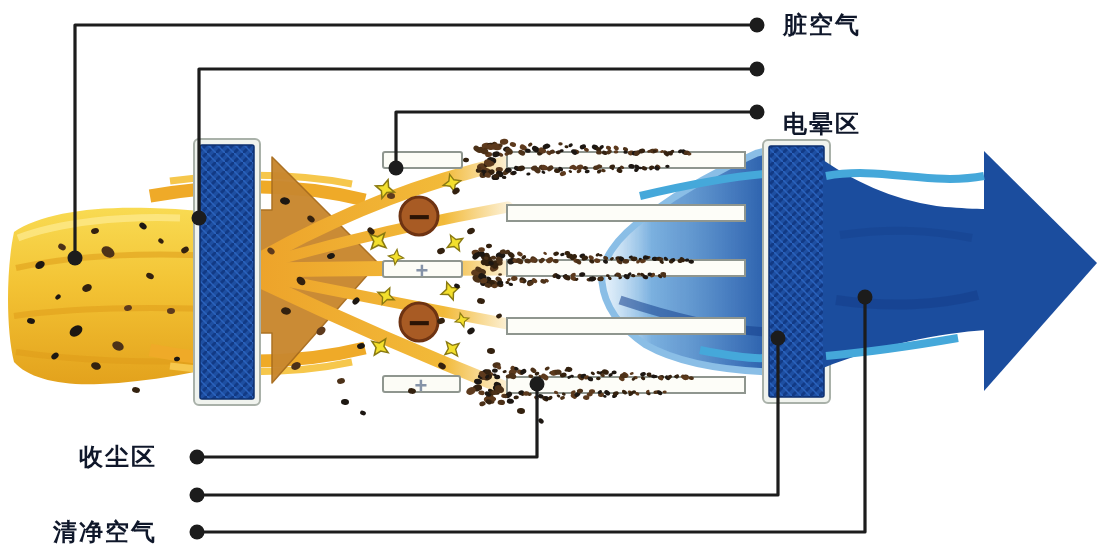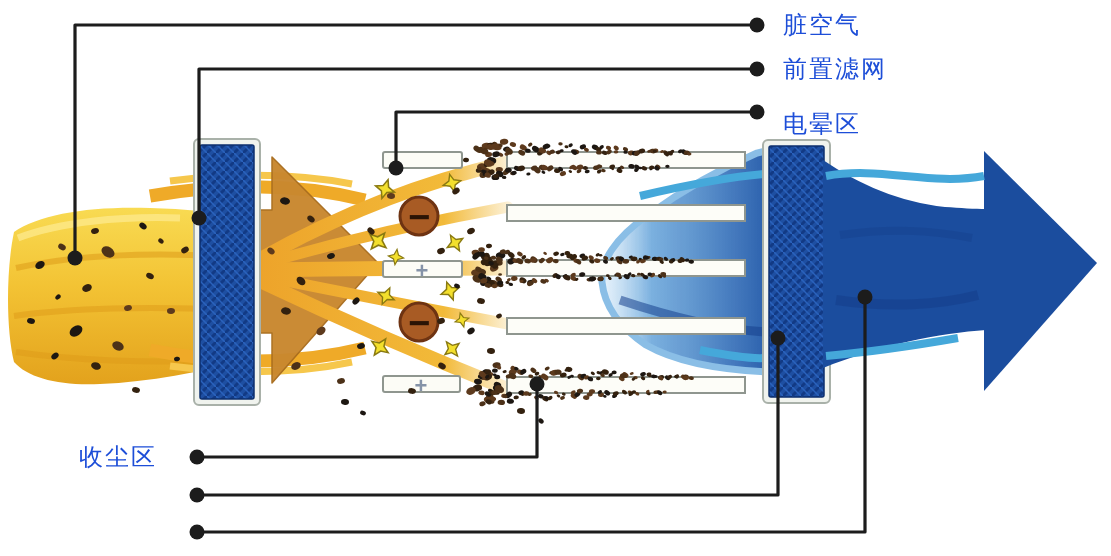--- a/index.html
+++ b/index.html
@@ -1,20 +1,20 @@
 <!DOCTYPE html>
 <html><head>
 <meta charset="utf-8">
 <style>
   html,body{margin:0;padding:0;background:#ffffff;}
   #stage{position:relative;width:1111px;height:556px;background:#ffffff;overflow:hidden;
          font-family:"Liberation Sans","DejaVu Sans",sans-serif;}
   #art{position:absolute;left:0;top:0;}
-  .callout-label{position:absolute;transform:translateY(-50%);font-size:24px;font-weight:400;
-                 color:#1d4ed8;letter-spacing:2px;white-space:nowrap;line-height:1;}
+  .callout-label{position:absolute;transform:translateY(-50%);font-size:24px;font-weight:700;
+                 color:#0f172a;letter-spacing:2px;white-space:nowrap;line-height:1;}
   .lbl-top{left:783px;}
   .lbl-bottom{right:954px;text-align:left;}
 </style>
 </head>
 <body>
 
 <div id="stage">
 
 <svg id="art" width="1111" height="556" viewBox="0 0 1111 556">
   <defs>
@@ -611,17 +611,17 @@
     <circle cx="537" cy="384" r="7.5"></circle>
         <circle cx="197" cy="457" r="7.5"></circle>
     <circle cx="778" cy="338" r="7.5"></circle>
         <circle cx="197" cy="495" r="7.5"></circle>
     <circle cx="865" cy="297" r="7.5"></circle>
         <circle cx="197" cy="532" r="7.5"></circle>
   </g>
 </svg>
 
 <div class="callout-label lbl-top" style="top:25px">脏空气</div>
-<div class="callout-label lbl-top" style="top:69px">前置滤网</div>
 <div class="callout-label lbl-top" style="top:124px">电晕区</div>
 <div class="callout-label lbl-bottom" style="top:457px">收尘区</div>
+<div class="callout-label lbl-bottom" style="top:532px">清净空气</div>
 
 </div>
 
 </body></html>

